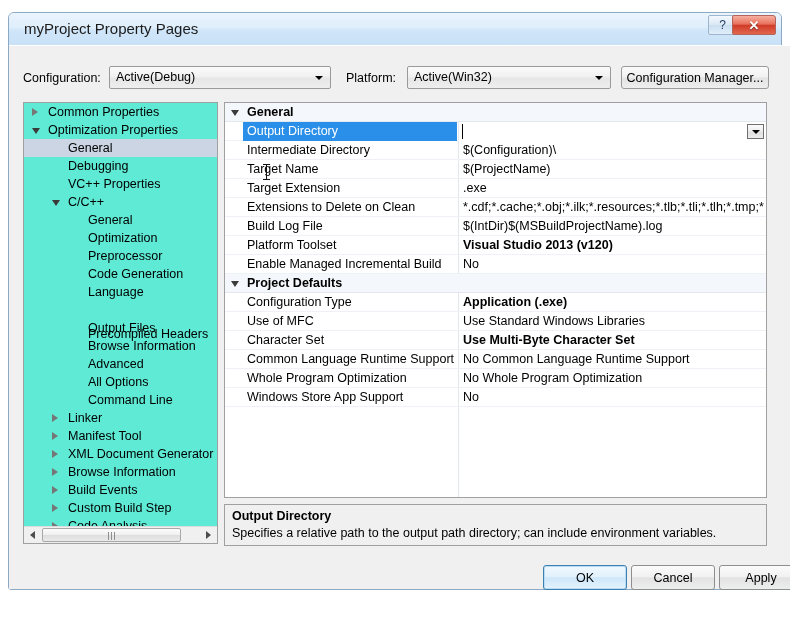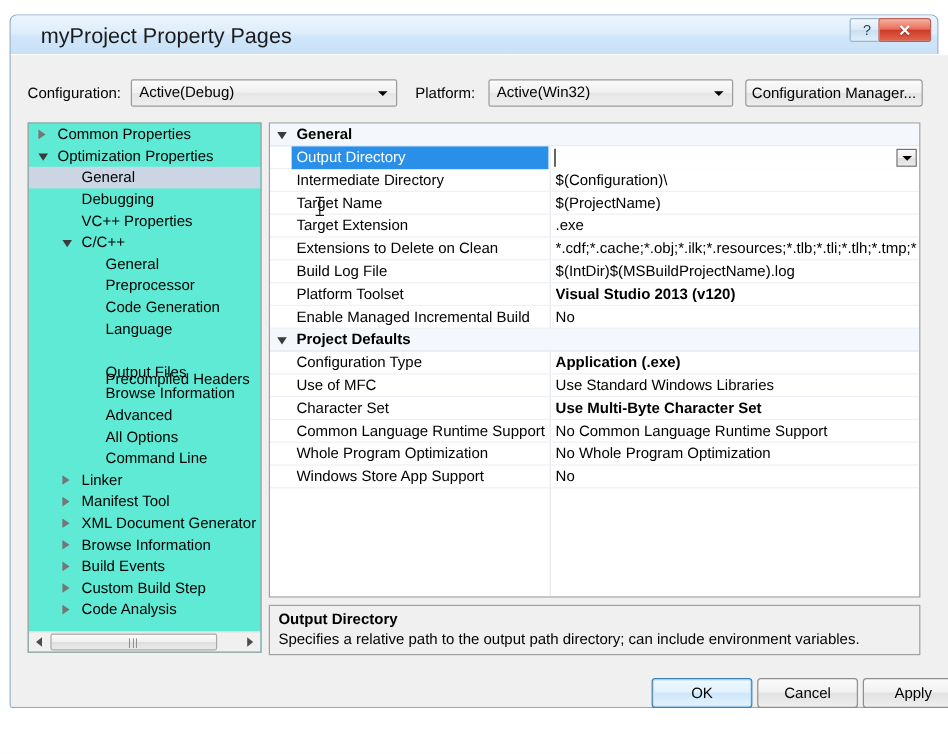--- a/index.html
+++ b/index.html
@@ -22,22 +22,22 @@
     box-shadow: 0 0 0 1px rgba(255,255,255,0.55) inset;
   }
   #titlebar {
     position: relative;
     height: 32px;
     border-radius: 5px 5px 0 0;
     background: linear-gradient(180deg, #eaf4fd 0%, #dfeefb 45%, #cfe5f9 55%, #c9e1f7 100%);
   }
   #title-text {
     position: absolute;
-    left: 25px; top: 7px;
-    font-size: 18px;
+    left: 15px; top: 7px;
+    font-size: 15px;
     color: #1b1b1b;
     white-space: nowrap;
   }
   .caption-btn {
     position: absolute;
     top: 2px;
     width: 29px; height: 20px;
     border: 1px solid #9db6ce;
     border-radius: 2px;
     display: flex; align-items: center; justify-content: center;
@@ -377,20 +377,23 @@
             <span class="tree-label" style="left: 44px;">VC++ Properties</span>
           </div>
           <div class="tree-item">
             <div class="tw expanded" style="left: 28px;"></div>
             <span class="tree-label" style="left: 44px;">C/C++</span>
           </div>
           <div class="tree-item">
             <span class="tree-label" style="left: 64px;">General</span>
           </div>
           <div class="tree-item">
+            <span class="tree-label" style="left: 64px;">Optimization</span>
+          </div>
+          <div class="tree-item">
             <span class="tree-label" style="left: 64px;">Preprocessor</span>
           </div>
           <div class="tree-item">
             <span class="tree-label" style="left: 64px;">Code Generation</span>
           </div>
           <div class="tree-item">
             <span class="tree-label" style="left: 64px;">Language</span>
           </div>
           <div class="tree-item">
             <span class="tree-label" style="left: 64px; margin-top: 24px;">Precompiled Headers</span>

